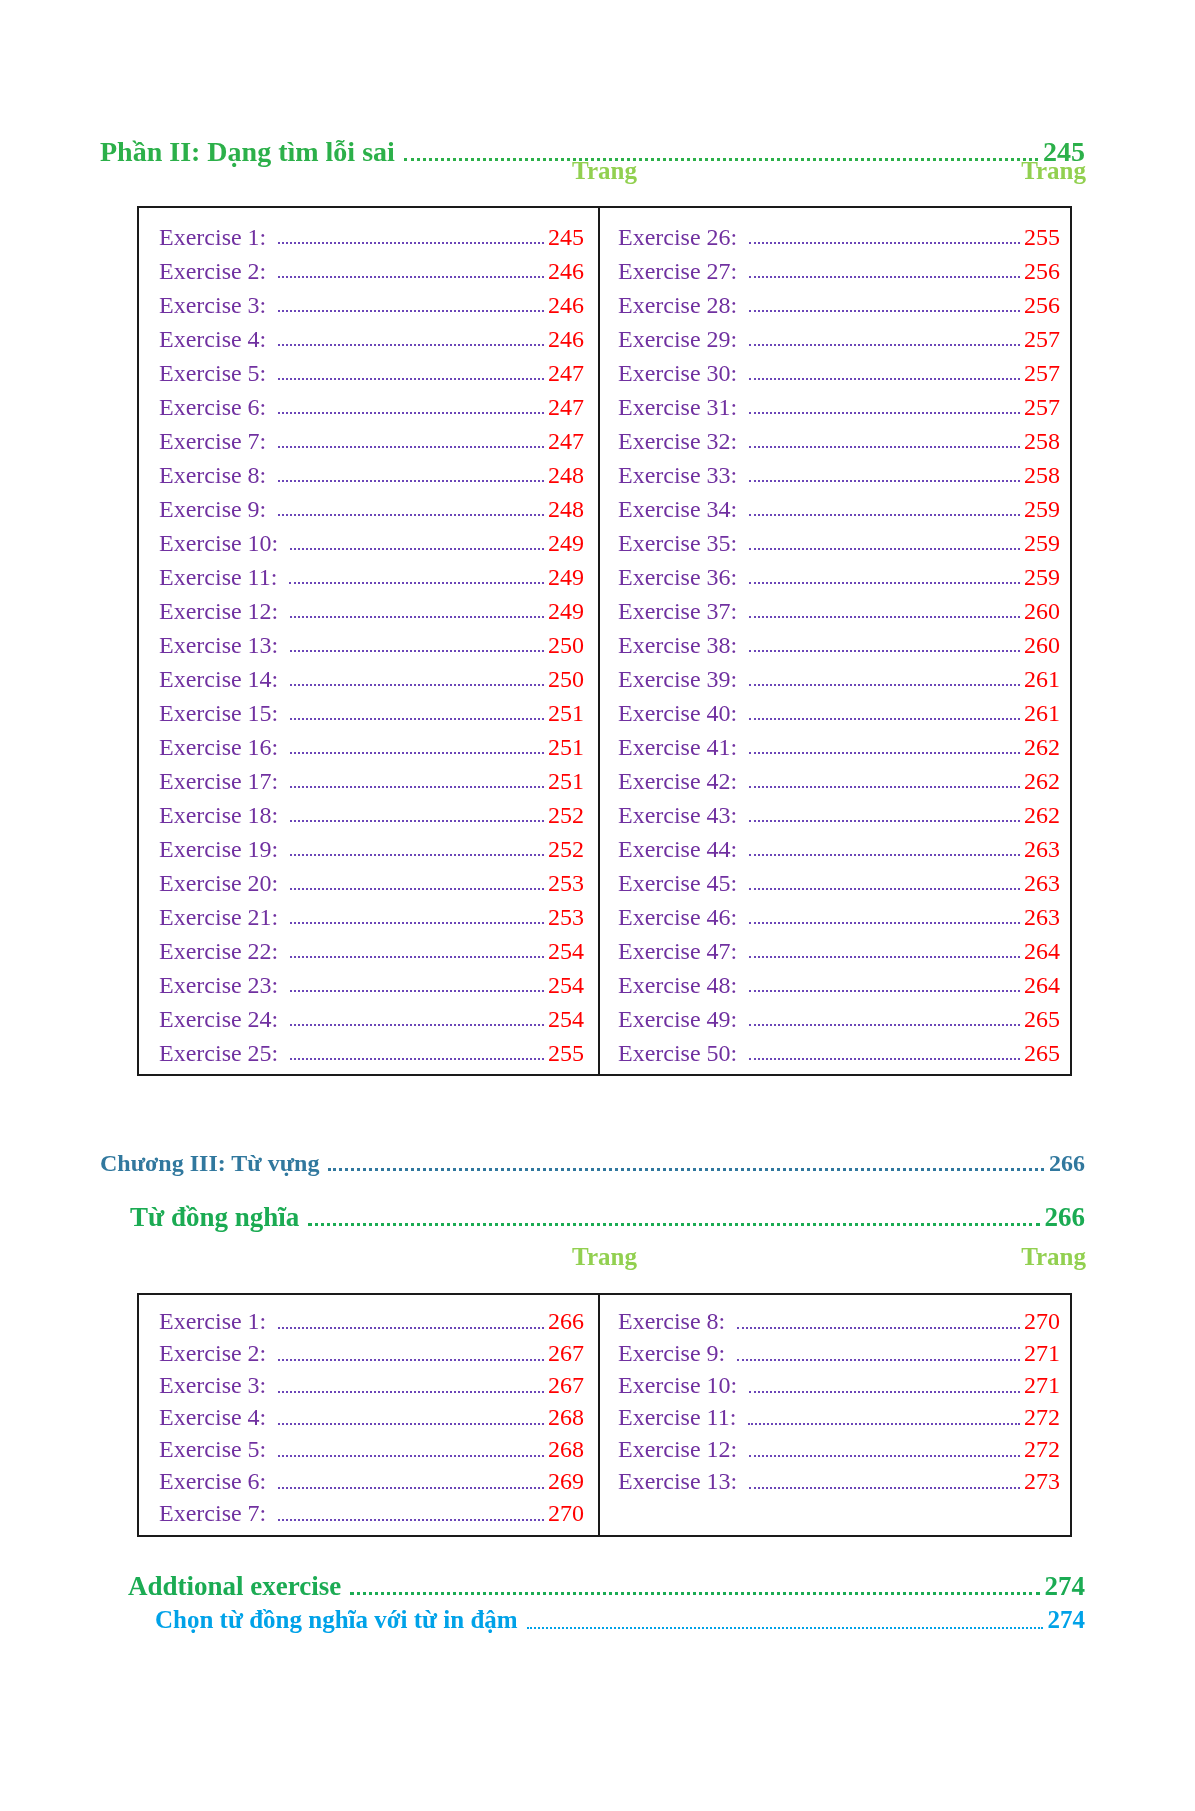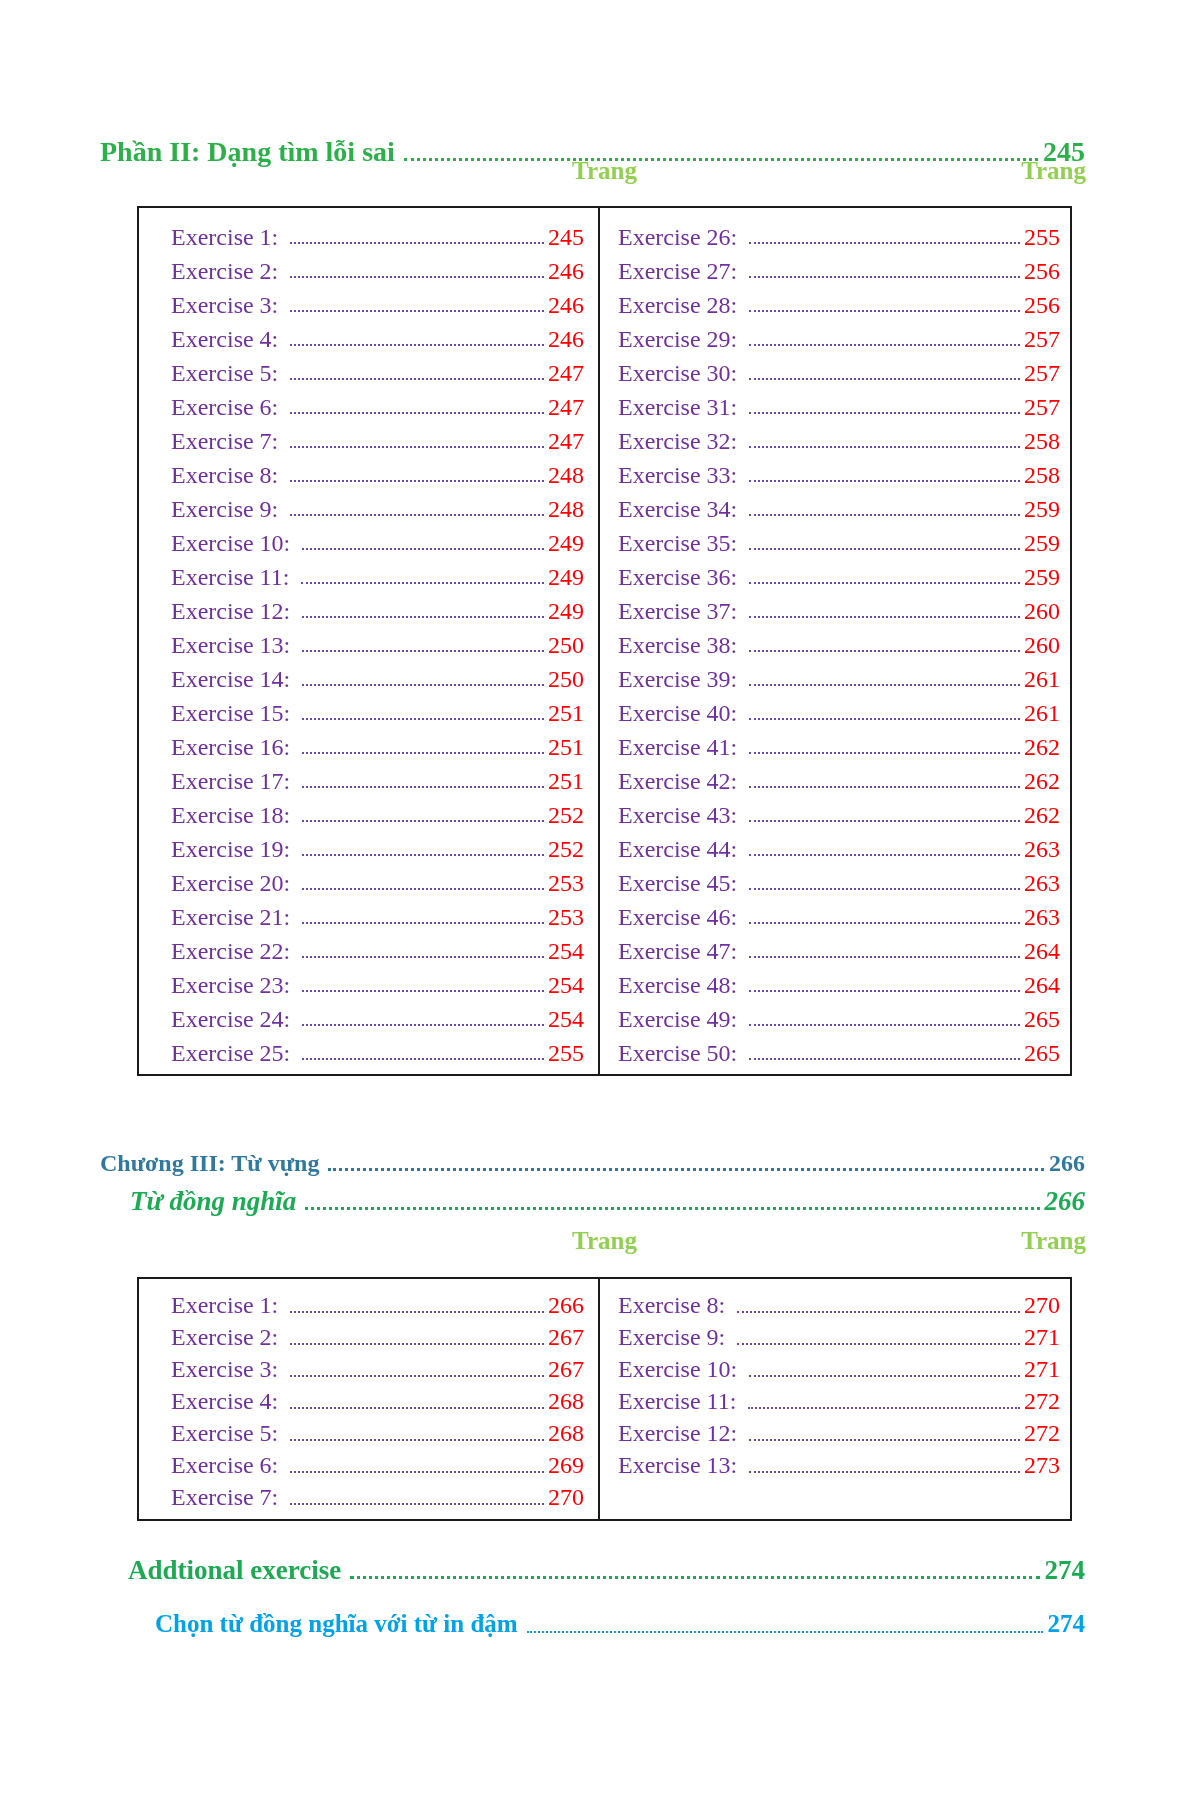--- a/index.html
+++ b/index.html
@@ -34,23 +34,23 @@
   .heading .h-text{white-space:nowrap;line-height:1.15;}
   .heading .h-page{white-space:nowrap;line-height:1.15;}
   .leader{
     flex:1 1 auto;
     min-width:30px;
     border-bottom:3.2px dotted currentColor;
     margin:0 5px 7px 9px;
   }
   .h1{color:var(--c-green1);font-size:28px;}
   .h2{color:var(--c-teal);font-size:24px;margin-top:74px;}
-  .h-sub{color:var(--c-green2);font-size:27px;margin-top:8px;margin-left:30px;font-style:italic;}
+  .h-sub{color:var(--c-green2);font-size:27px;margin-top:24px;margin-left:30px;}
   .h-add{color:var(--c-green2);font-size:27px;margin-top:34px;margin-left:28px;}
-  .h-chon{color:var(--c-azure);font-size:25px;margin-top:24px;margin-left:55px;}
+  .h-chon{color:var(--c-azure);font-size:25px;margin-top:4px;margin-left:55px;}
   .h-chon .leader{border-bottom-width:2.8px;margin-bottom:6px;}
   
   .trang-row{
     position:relative;
     height:34px;
     margin-left:37px;
     width:935px;
   }
   .trang{
     position:absolute;
@@ -68,21 +68,21 @@
     display:flex;
     margin-left:37px;
     width:935px;
     box-sizing:border-box;
     border:2px solid var(--c-border);
     margin-top:4px;
   }
   .toc-col{
     box-sizing:border-box;
     width:49.3%;
-    padding:8px 14px 8px 32px;
+    padding:8px 14px 8px 20px;
   }
   .toc-col-right{
     width:50.7%;
     border-left:2px solid var(--c-border);
     padding-left:18px;
     padding-right:10px;
   }
   .toc-row{
     display:flex;
     align-items:flex-end;

